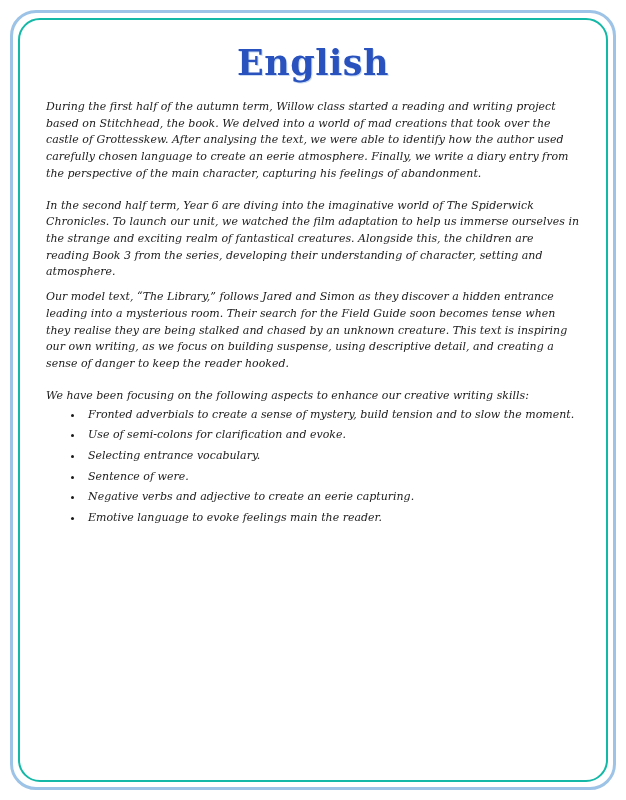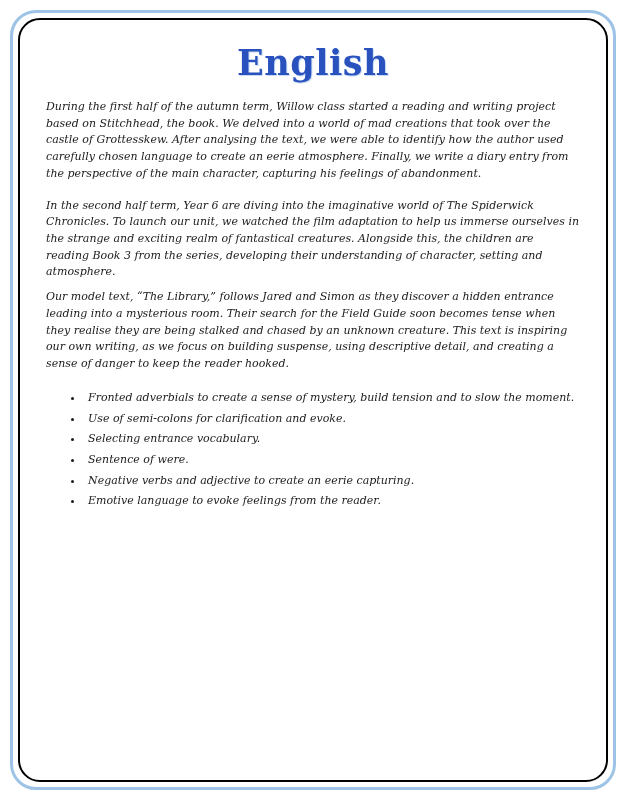--- a/index.html
+++ b/index.html
@@ -27,21 +27,21 @@
     height: 100%;
     border: 3px solid #9dc3e6;
     border-radius: 26px;
     background: #ffffff;
     padding: 5px;
   }
   .frame-inner {
     box-sizing: border-box;
     width: 100%;
     height: 100%;
-    border: 2px solid #000000;
+    border: 2px solid #14b8a6;
     border-radius: 22px;
     background: #ffffff;
     padding: 14px 26px 20px 26px;
     overflow: hidden;
   }
   .doc-title {
     text-align: center;
     color: #2a52be;
     font-family: "DejaVu Serif", serif;
     font-weight: bold;
@@ -90,26 +90,27 @@
 
         <div class="gap"></div>
 
         <p class="para">In the second half term, Year 6 are diving into the imaginative world of The Spiderwick Chronicles. To launch our unit, we watched the film adaptation to help us immerse ourselves in the strange and exciting realm of fantastical creatures. Alongside this, the children are reading Book 3 from the series, developing their understanding of character, setting and atmosphere.</p>
 
         <p class="para">Our model text, “The Library,” follows Jared and Simon as they discover a hidden entrance leading into a mysterious room. Their search for the Field Guide soon becomes tense when they realise they are being stalked and chased by an unknown creature. This text is inspiring our own writing, as we focus on building suspense, using descriptive detail, and creating a sense of danger to keep the reader hooked.</p>
 
 
         <div class="gap"></div>
 
+        <p class="para">We have been focusing on the following aspects to enhance our creative writing skills:</p>
 
         <ul class="bullets">
           <li>Fronted adverbials to create a sense of mystery, build tension and to slow the moment.</li>
           <li>Use of semi-colons for clarification and evoke.</li>
           <li>Selecting entrance vocabulary.</li>
           <li>Sentence of were.</li>
           <li>Negative verbs and adjective to create an eerie capturing.</li>
-          <li>Emotive language to evoke feelings from the reader.</li>
+          <li>Emotive language to evoke feelings main the reader.</li>
         </ul>
 
       </div>
     </div>
   </div>
 </div>
 
 </body></html>

